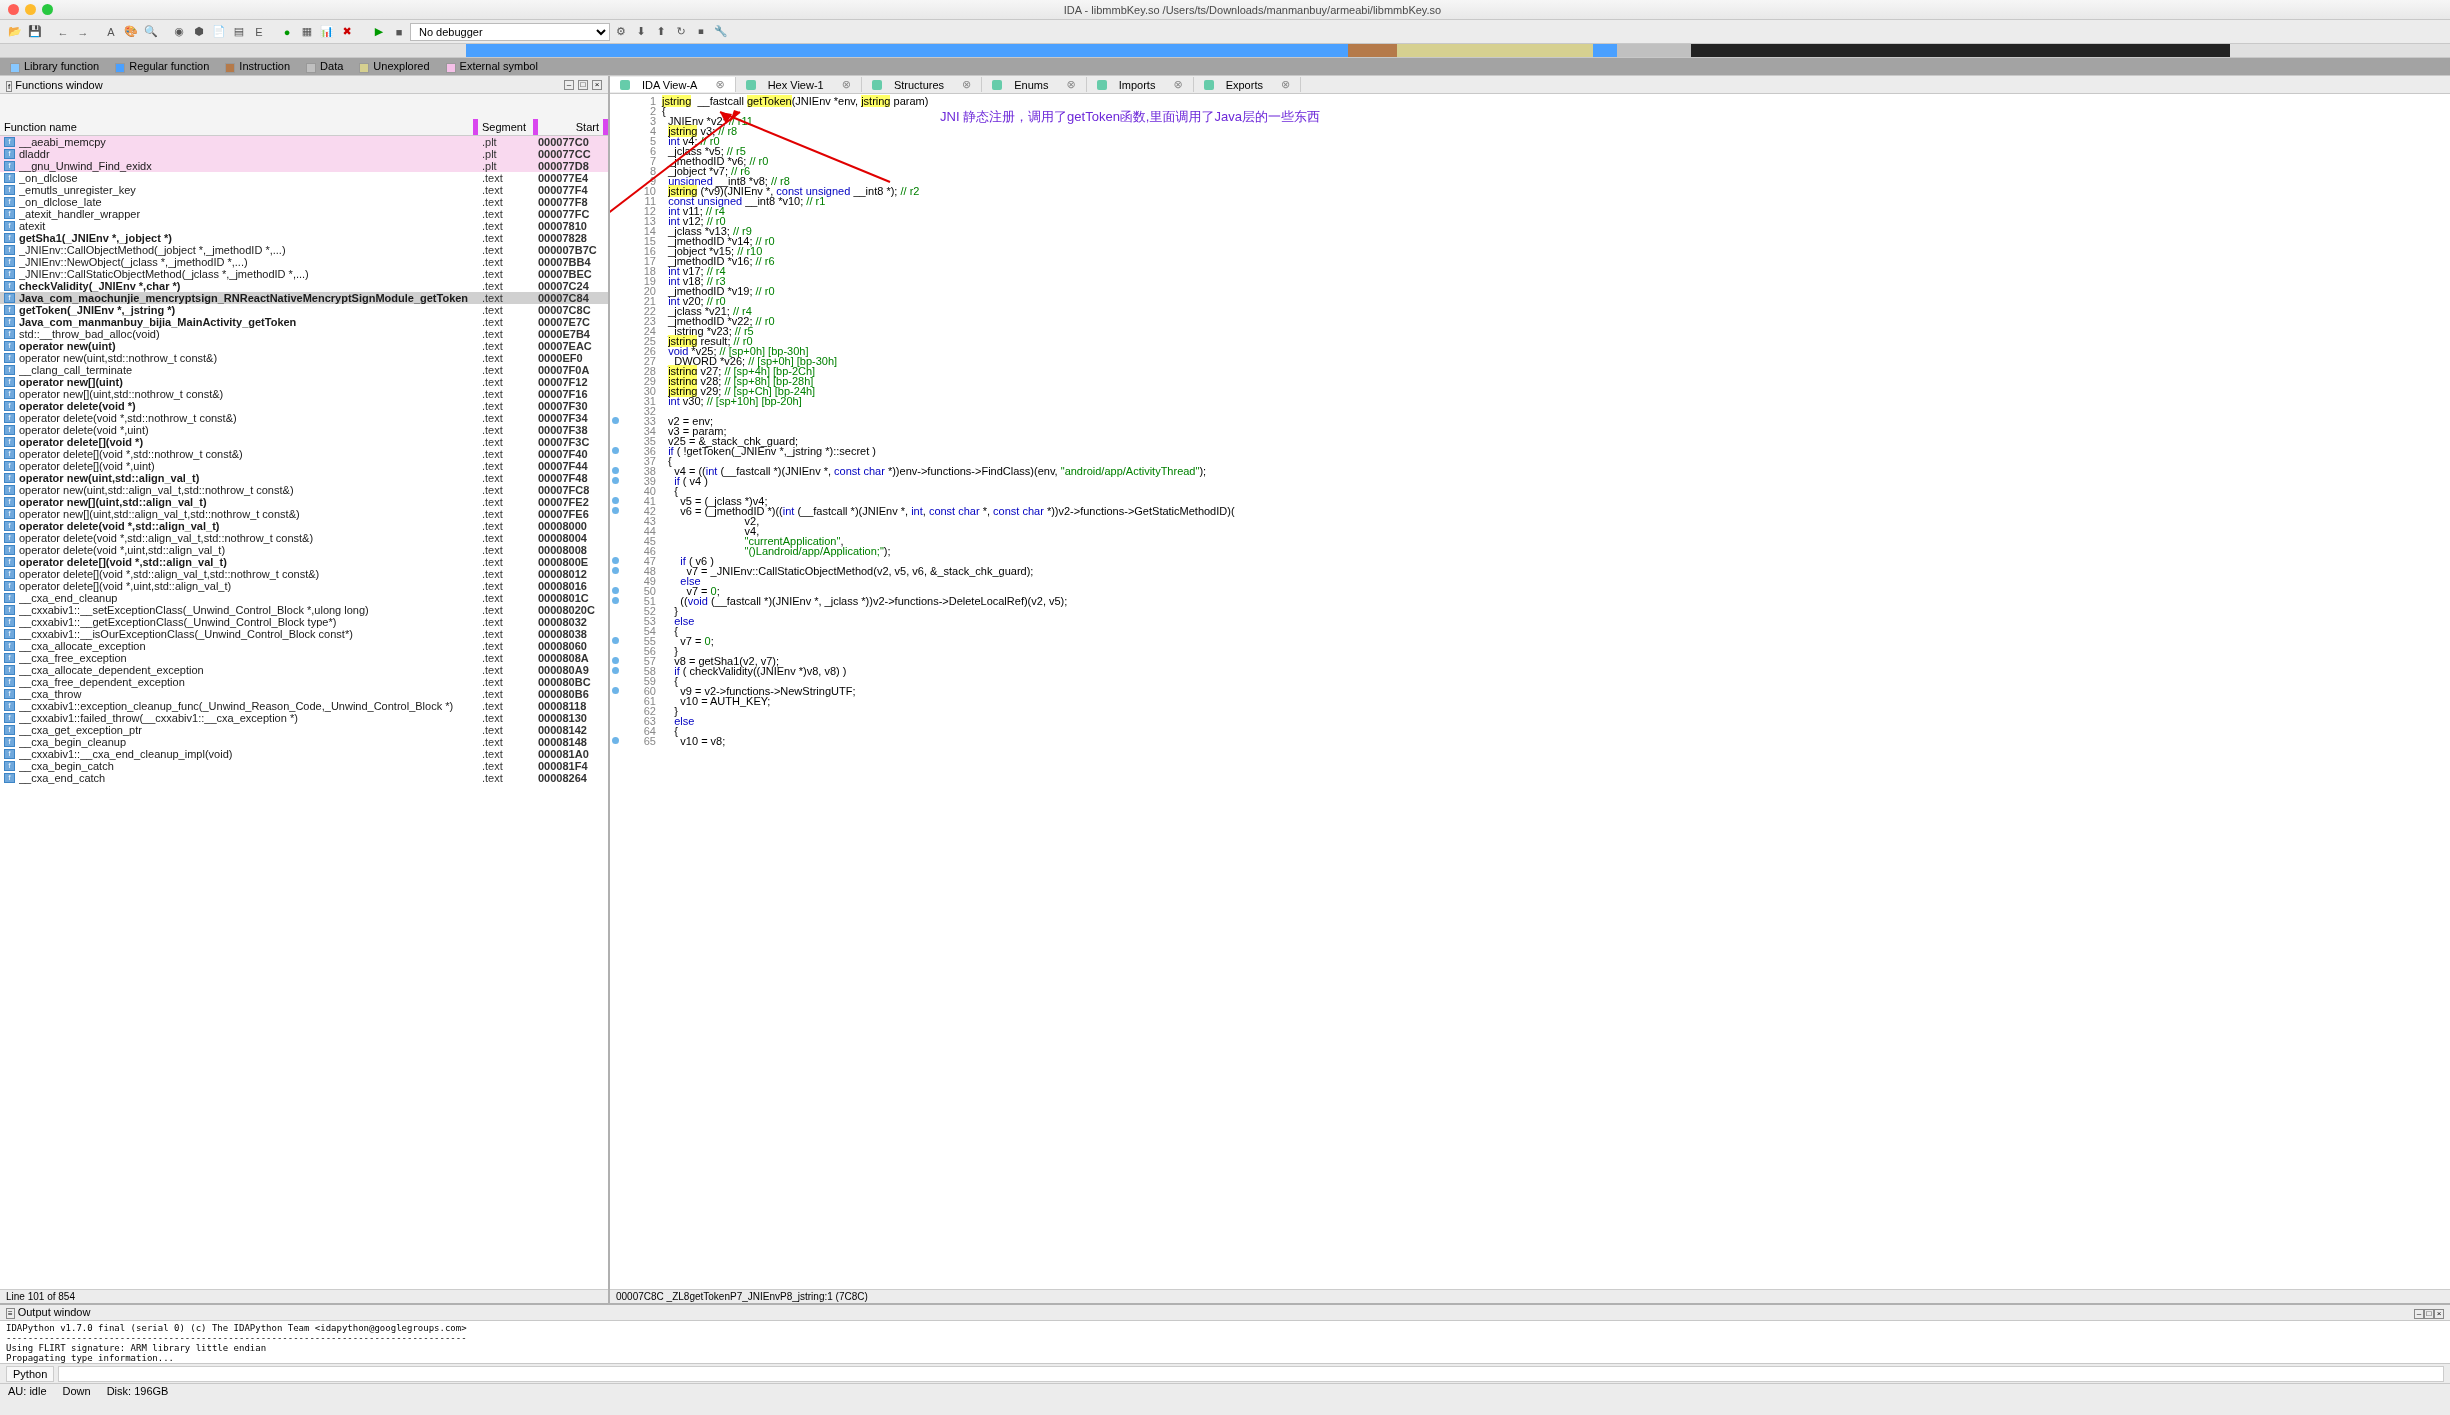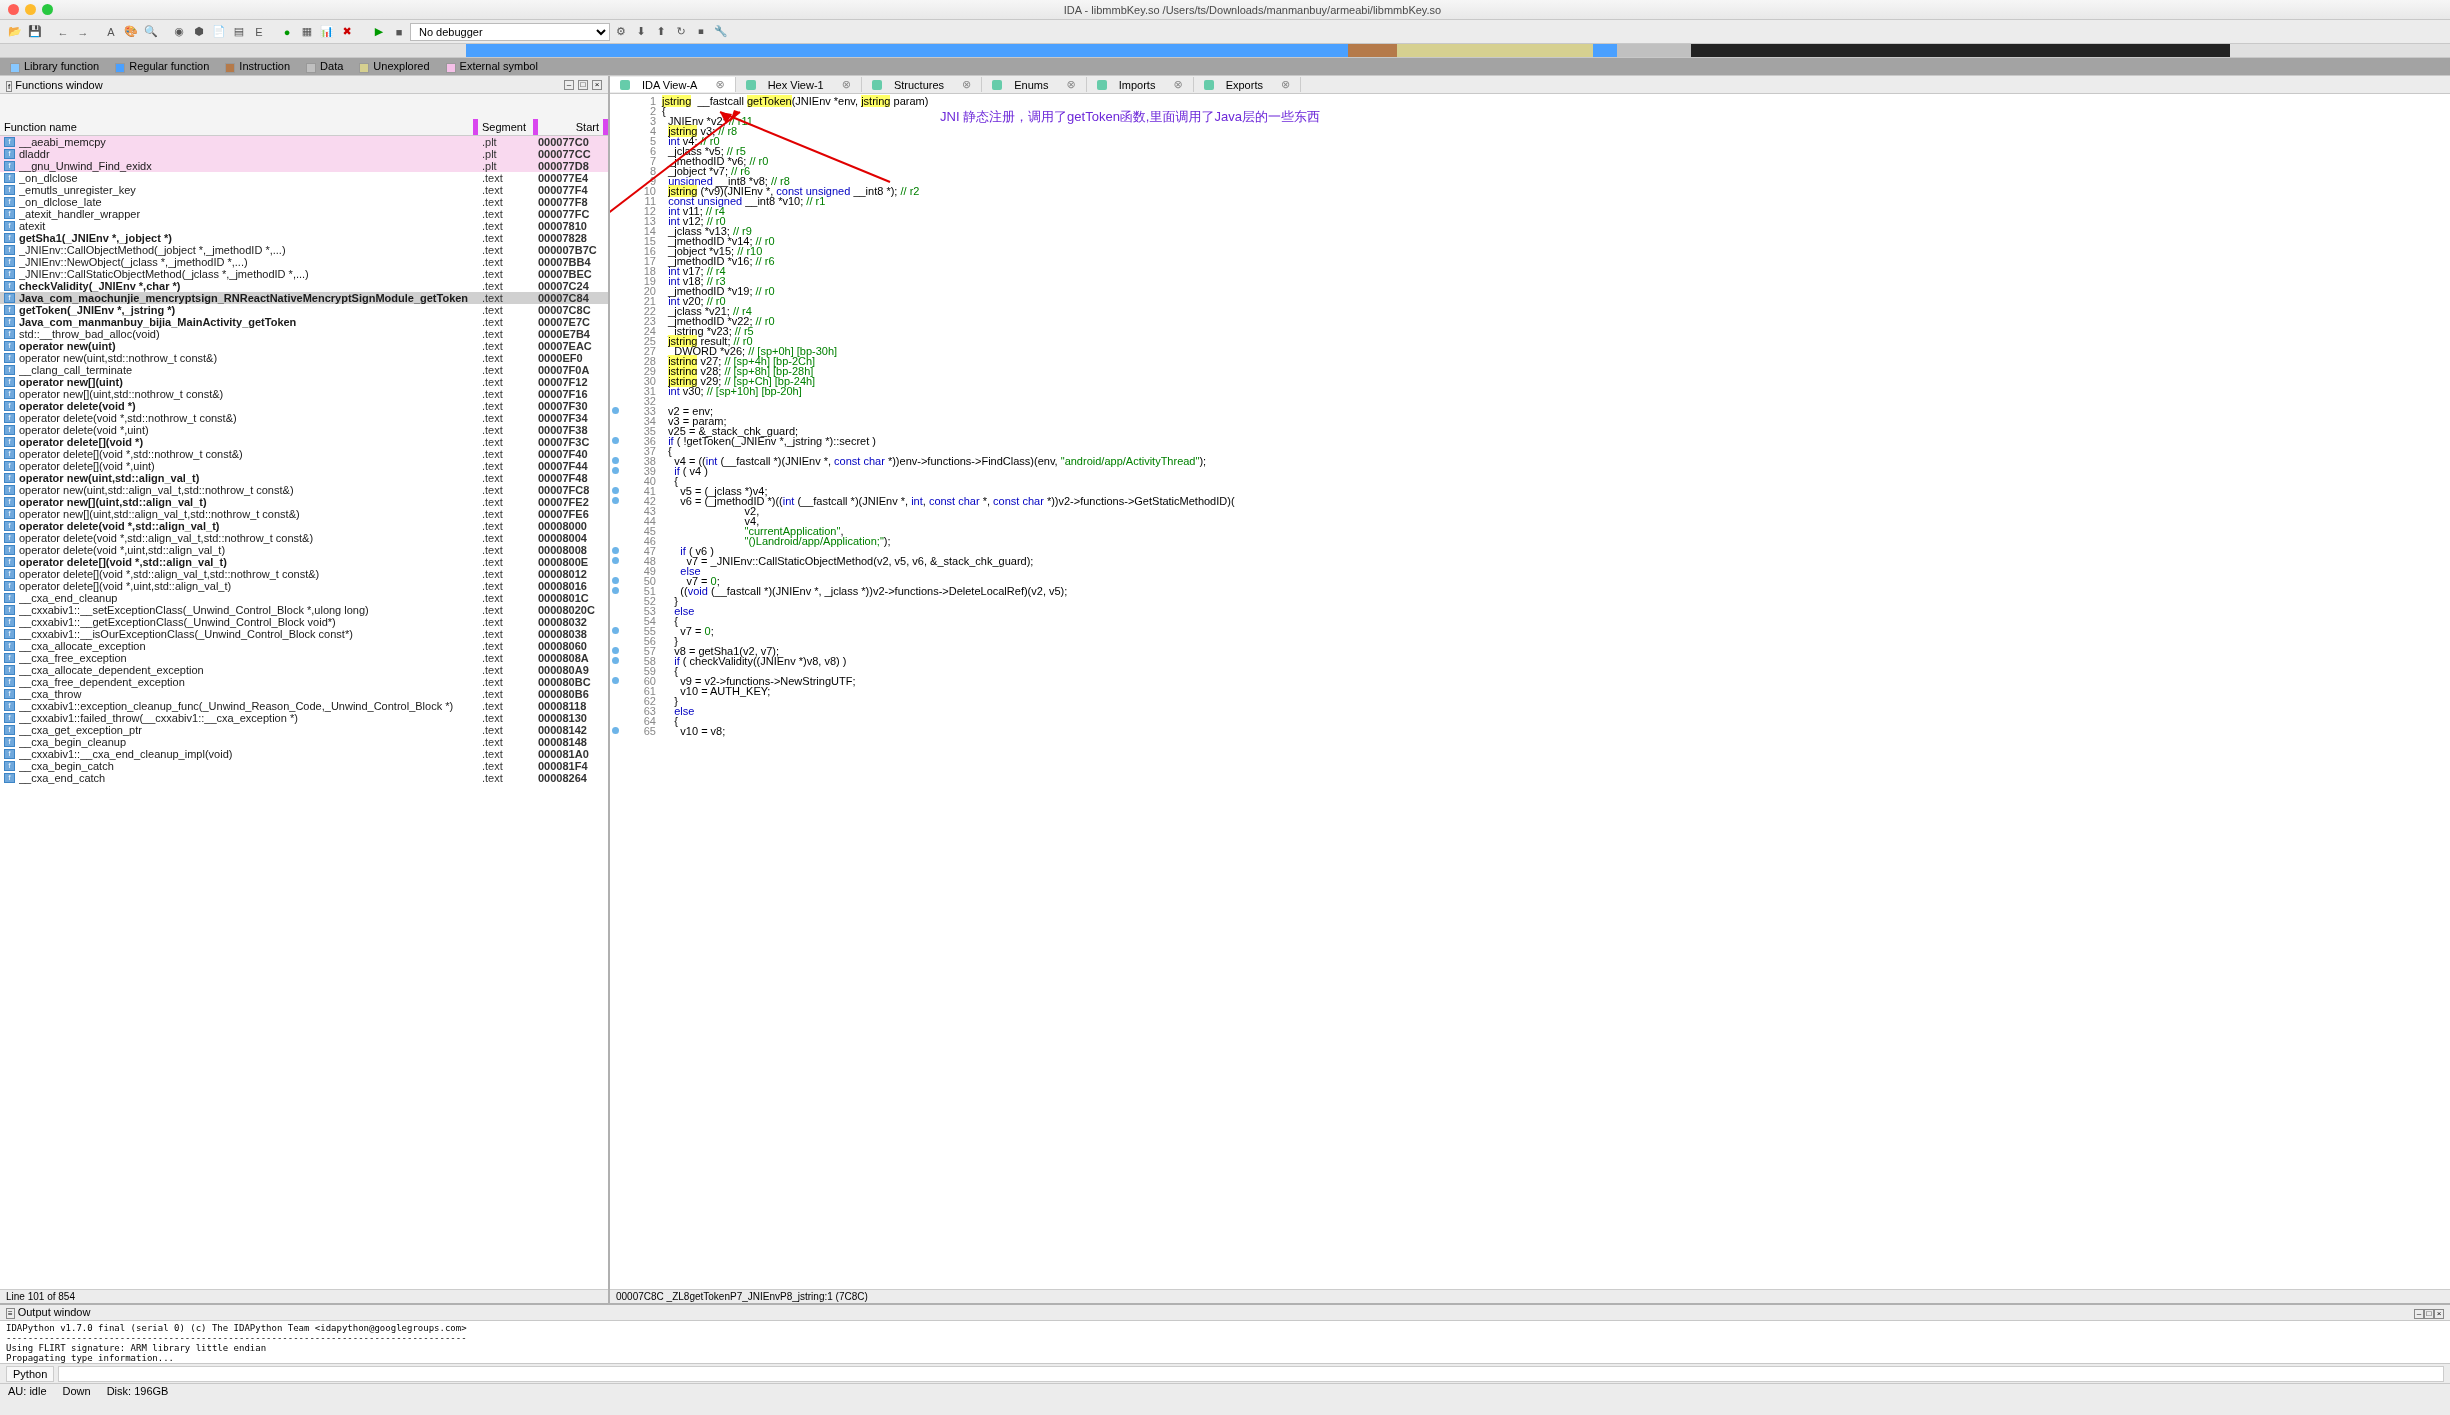--- a/index.html
+++ b/index.html
@@ -378,21 +378,21 @@
             <span class="addr">0000801C</span>
           </div>
           <div class="funcrow">
             <span class="ficon">f</span>
             <span class="fn">__cxxabiv1::__setExceptionClass(_Unwind_Control_Block *,ulong long)</span>
             <span class="seg">.text</span>
             <span class="addr">00008020C</span>
           </div>
           <div class="funcrow">
             <span class="ficon">f</span>
-            <span class="fn">__cxxabiv1::__getExceptionClass(_Unwind_Control_Block void*)</span>
+            <span class="fn">__cxxabiv1::__getExceptionClass(_Unwind_Control_Block type*)</span>
             <span class="seg">.text</span>
             <span class="addr">00008032</span>
           </div>
           <div class="funcrow">
             <span class="ficon">f</span>
             <span class="fn">__cxxabiv1::__isOurExceptionClass(_Unwind_Control_Block const*)</span>
             <span class="seg">.text</span>
             <span class="addr">00008038</span>
           </div>
           <div class="funcrow">
@@ -533,20 +533,21 @@
         <div class="codeline"><span class="gutter"></span><span class="lineno">16</span><span class="code">  _jobject *v15; <span class="cm">// r10</span></span></div>
         <div class="codeline"><span class="gutter"></span><span class="lineno">17</span><span class="code">  _jmethodID *v16; <span class="cm">// r6</span></span></div>
         <div class="codeline"><span class="gutter"></span><span class="lineno">18</span><span class="code">  <span class="ty">int</span> v17; <span class="cm">// r4</span></span></div>
         <div class="codeline"><span class="gutter"></span><span class="lineno">19</span><span class="code">  <span class="ty">int</span> v18; <span class="cm">// r3</span></span></div>
         <div class="codeline"><span class="gutter"></span><span class="lineno">20</span><span class="code">  _jmethodID *v19; <span class="cm">// r0</span></span></div>
         <div class="codeline"><span class="gutter"></span><span class="lineno">21</span><span class="code">  <span class="ty">int</span> v20; <span class="cm">// r0</span></span></div>
         <div class="codeline"><span class="gutter"></span><span class="lineno">22</span><span class="code">  _jclass *v21; <span class="cm">// r4</span></span></div>
         <div class="codeline"><span class="gutter"></span><span class="lineno">23</span><span class="code">  _jmethodID *v22; <span class="cm">// r0</span></span></div>
         <div class="codeline"><span class="gutter"></span><span class="lineno">24</span><span class="code">  _jstring *v23; <span class="cm">// r5</span></span></div>
         <div class="codeline"><span class="gutter"></span><span class="lineno">25</span><span class="code">  <span class="hl">jstring</span> result; <span class="cm">// r0</span></span></div>
+        <div class="codeline"><span class="gutter"></span><span class="lineno">26</span><span class="code">  <span class="ty">void</span> *v25; <span class="cm">// [sp+0h] [bp-30h]</span></span></div>
         <div class="codeline"><span class="gutter"></span><span class="lineno">27</span><span class="code">  _DWORD *v26; <span class="cm">// [sp+0h] [bp-30h]</span></span></div>
         <div class="codeline"><span class="gutter"></span><span class="lineno">28</span><span class="code">  <span class="hl">jstring</span> v27; <span class="cm">// [sp+4h] [bp-2Ch]</span></span></div>
         <div class="codeline"><span class="gutter"></span><span class="lineno">29</span><span class="code">  <span class="hl">jstring</span> v28; <span class="cm">// [sp+8h] [bp-28h]</span></span></div>
         <div class="codeline"><span class="gutter"></span><span class="lineno">30</span><span class="code">  <span class="hl">jstring</span> v29; <span class="cm">// [sp+Ch] [bp-24h]</span></span></div>
         <div class="codeline"><span class="gutter"></span><span class="lineno">31</span><span class="code">  <span class="ty">int</span> v30; <span class="cm">// [sp+10h] [bp-20h]</span></span></div>
         <div class="codeline"><span class="gutter"></span><span class="lineno">32</span><span class="code"></span></div>
         <div class="codeline"><span class="gutter"><span class="dot"></span></span><span class="lineno">33</span><span class="code">  v2 = env;</span></div>
         <div class="codeline"><span class="gutter"></span><span class="lineno">34</span><span class="code">  v3 = param;</span></div>
         <div class="codeline"><span class="gutter"></span><span class="lineno">35</span><span class="code">  v25 = &amp;_stack_chk_guard;</span></div>
         <div class="codeline"><span class="gutter"><span class="dot"></span></span><span class="lineno">36</span><span class="code">  <span class="kw">if</span> ( !getToken(_JNIEnv *,_jstring *)::secret )</span></div>

